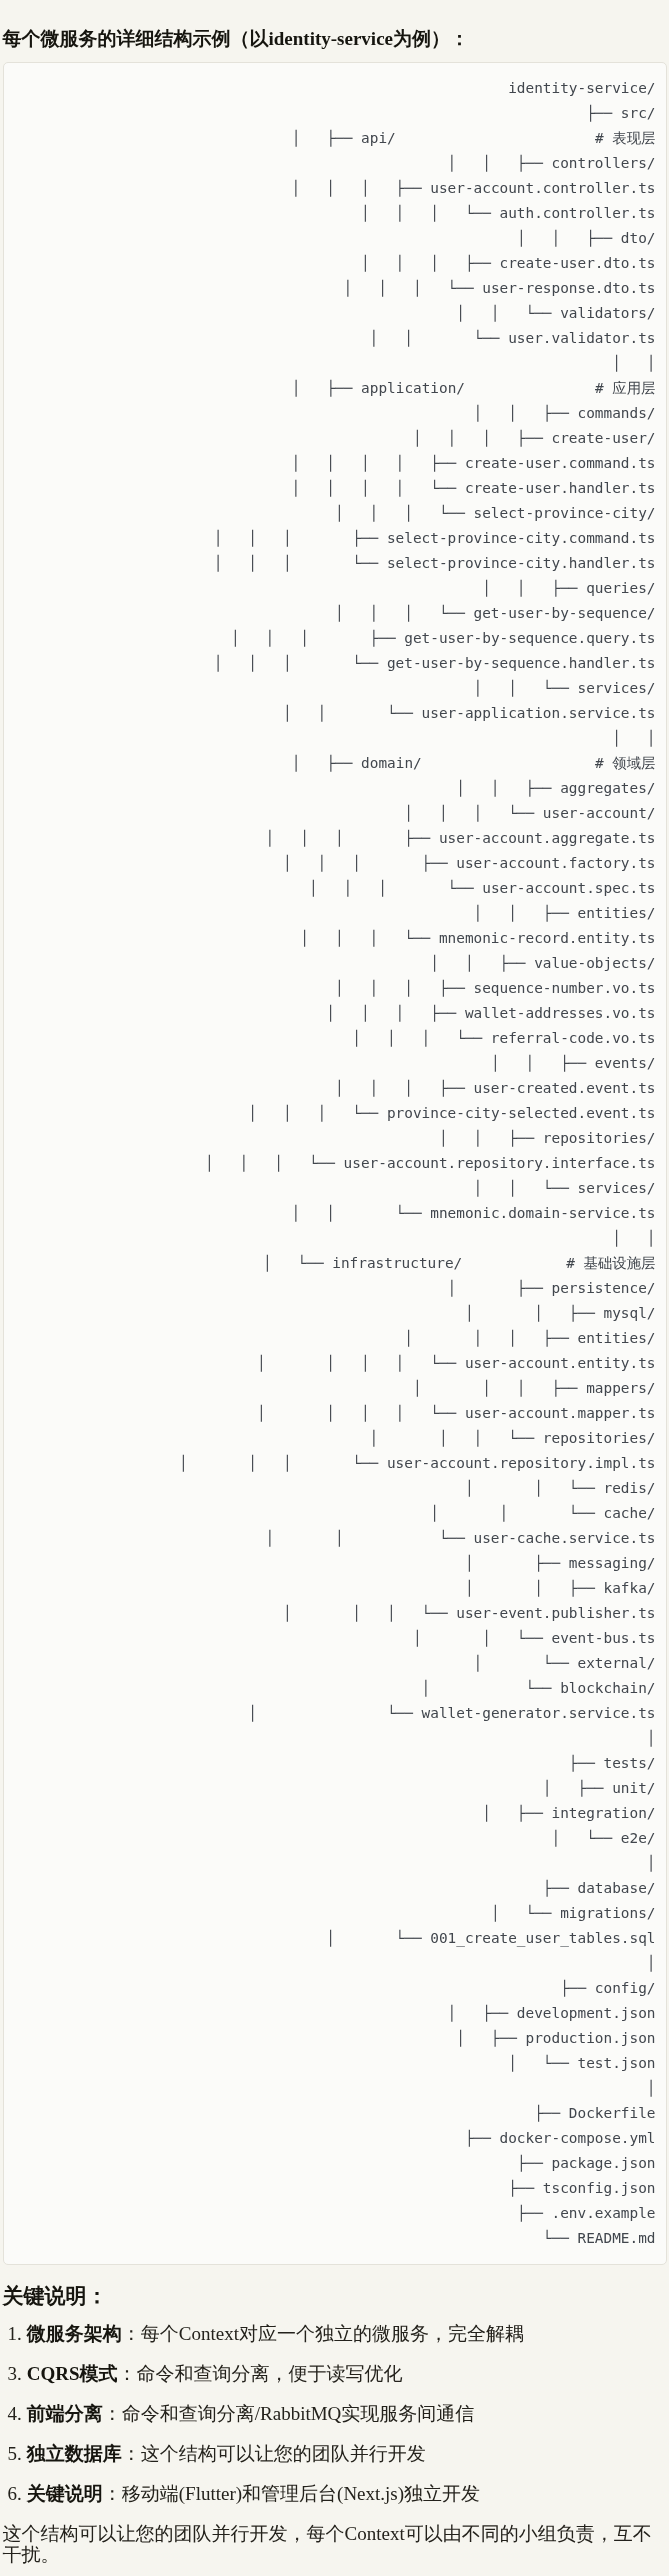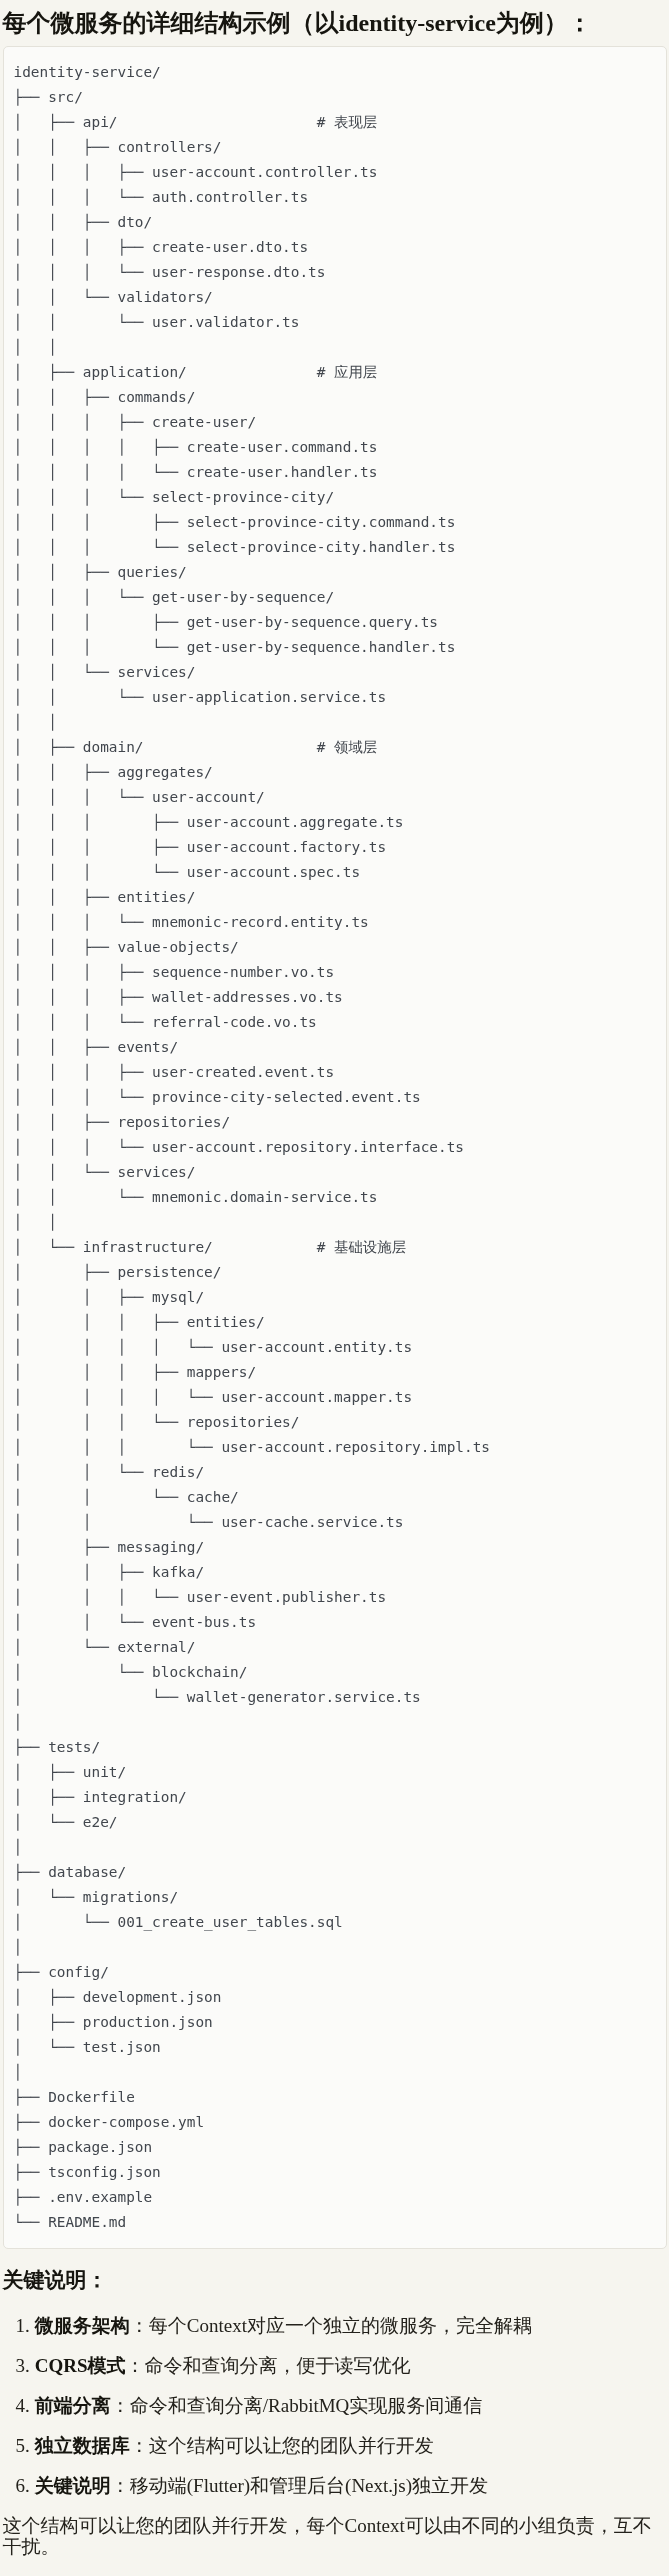--- a/index.html
+++ b/index.html
@@ -4,51 +4,52 @@
 <style>
   html,body{margin:0;padding:0;}
   body{
     width:669px;
     background:#f6f5ef;
     color:#211f1a;
     font-family:"Liberation Serif","DejaVu Serif",serif;
   }
   .page{padding:0 2.5px 8.8px 2.5px;}
   .title{
-    font-size:24px;
+    font-size:19px;
     line-height:30px;
     font-weight:700;
     color:#16150f;
     margin:0;
-    padding:8px 0 0 0;
+    padding:24px 0 0 0;
   }
   .tree{
     margin:8.1px 0 0 0;
     background:#fbfbf9;
     border:0.6px solid #e4e2da;
     border-radius:5px;
     padding:12.5px 10px 13.8px 10px;
     font-family:"DejaVu Sans Mono","Liberation Mono",monospace;
     font-size:14.4px;
     line-height:25px;
     color:#41464d;
     white-space:pre;
     overflow:hidden;
+    text-align:right;
   }
   .notes-heading{
     font-size:21px;
     line-height:26px;
     font-weight:700;
     color:#16150f;
     margin:0;
     padding:17.5px 0 0 0;
   }
   .notes{
     list-style:none;
-    margin:8px;
+    margin:0;
     padding:14.4px 0 0 5px;
   }
   .notes li{
     font-size:19px;
     line-height:22.5px;
     margin:0 0 17.5px 0;
     color:#24221c;
   }
   .num{margin-right:5px;}
   .notes b{font-weight:700;color:#16150f;}

